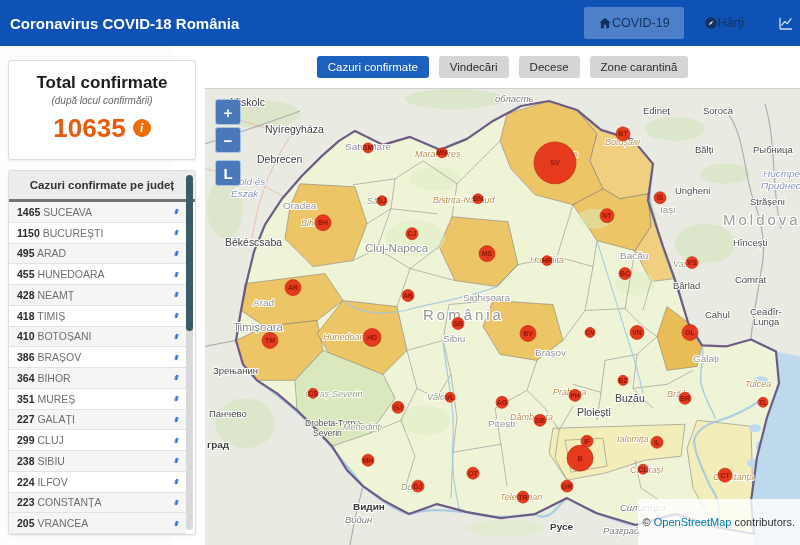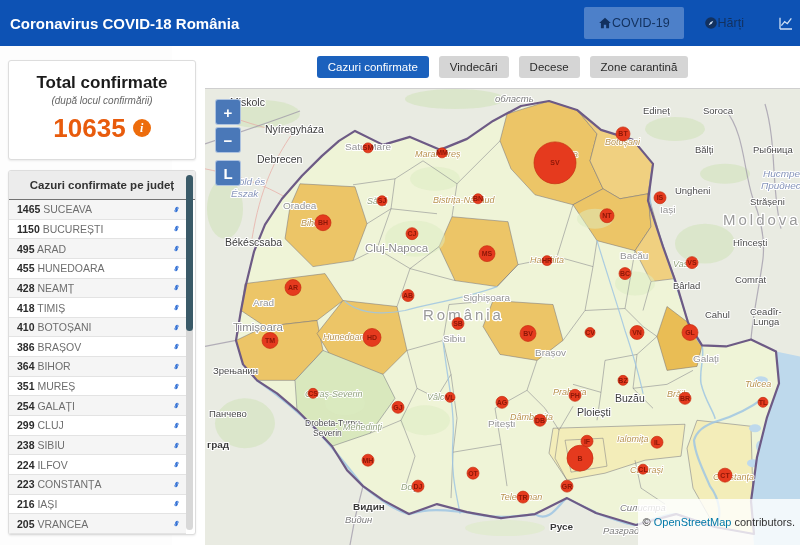--- a/index.html
+++ b/index.html
@@ -24,21 +24,21 @@
         border-radius:3px;box-shadow:0 1px 2px rgba(0,0,0,.08);box-sizing:border-box;}
   .total-card{top:14px;height:100px;text-align:center;}
   .total-card h2{margin:12px 0 2px;font-size:17px;color:#1a1a1a;}
   .subtitle{font-style:italic;font-size:10px;color:#666;}
   .total-row{display:flex;align-items:center;justify-content:center;gap:7px;margin-top:9px;}
   .total-value{color:#e85b0c;font-size:26px;font-weight:bold;line-height:1;}
   .info-icon{width:18px;height:18px;border-radius:50%;background:#ed6c0c;color:#fff;
              font-weight:bold;font-size:12px;font-style:italic;display:flex;align-items:center;
              justify-content:center;cursor:pointer;font-family:"Liberation Serif",serif;}
   .list-card{top:124px;bottom:10px;display:flex;flex-direction:column;overflow:hidden;}
-  .list-header{background:#ececec;border-bottom:1px solid #737373;text-align:center;
+  .list-header{background:#ececec;border-bottom:3px solid #737373;text-align:center;
                font-weight:bold;font-size:11.5px;color:#333;padding:8px 0;}
   .list-rows{flex:1;display:flex;flex-direction:column;padding-right:9px;}
   .lrow{flex:1;display:flex;align-items:center;justify-content:space-between;
         padding:0 4px 0 8px;border-bottom:1px solid #e3e3e3;font-size:10.5px;cursor:pointer;}
   .lrow.odd{background:#f5f5f5;}
   .cnt{font-weight:bold;color:#2b2b2b;}
   .cname{color:#6e6e6e;}
   .scrollbar{position:absolute;right:2px;top:4px;bottom:4px;width:7px;background:#d8d8d8;border-radius:4px;}
   .thumb{position:absolute;top:0;left:0;right:0;height:44%;background:#3a5a68;border-radius:4px;}
 
@@ -197,21 +197,21 @@
               <path fill="#2a6bd4" d="M10.6 13.4a1 1 0 0 0 1.4 1.4l4-4a3 3 0 0 0-4.2-4.2l-2.3 2.3a1 1 0 1 0 1.4 1.4l2.3-2.3a1 1 0 0 1 1.4 1.4l-4 4zM13.4 10.6a1 1 0 0 0-1.4-1.4l-4 4a3 3 0 0 0 4.2 4.2l2.3-2.3a1 1 0 1 0-1.4-1.4l-2.3 2.3a1 1 0 0 1-1.4-1.4l4-4z"></path>
             </svg>
           </div>
           <div class="lrow">
             <div><span class="cnt">351</span> <span class="cname">MUREȘ</span></div>
             <svg width="11" height="11" viewBox="0 0 24 24">
               <path fill="#2a6bd4" d="M10.6 13.4a1 1 0 0 0 1.4 1.4l4-4a3 3 0 0 0-4.2-4.2l-2.3 2.3a1 1 0 1 0 1.4 1.4l2.3-2.3a1 1 0 0 1 1.4 1.4l-4 4zM13.4 10.6a1 1 0 0 0-1.4-1.4l-4 4a3 3 0 0 0 4.2 4.2l2.3-2.3a1 1 0 1 0-1.4-1.4l-2.3 2.3a1 1 0 0 1-1.4-1.4l4-4z"></path>
             </svg>
           </div>
           <div class="lrow odd">
-            <div><span class="cnt">254</span> <span class="cname">GALAȚI</span></div>
+            <div><span class="cnt">227</span> <span class="cname">GALAȚI</span></div>
             <svg width="11" height="11" viewBox="0 0 24 24">
               <path fill="#2a6bd4" d="M10.6 13.4a1 1 0 0 0 1.4 1.4l4-4a3 3 0 0 0-4.2-4.2l-2.3 2.3a1 1 0 1 0 1.4 1.4l2.3-2.3a1 1 0 0 1 1.4 1.4l-4 4zM13.4 10.6a1 1 0 0 0-1.4-1.4l-4 4a3 3 0 0 0 4.2 4.2l2.3-2.3a1 1 0 1 0-1.4-1.4l-2.3 2.3a1 1 0 0 1-1.4-1.4l4-4z"></path>
             </svg>
           </div>
           <div class="lrow">
             <div><span class="cnt">299</span> <span class="cname">CLUJ</span></div>
             <svg width="11" height="11" viewBox="0 0 24 24">
               <path fill="#2a6bd4" d="M10.6 13.4a1 1 0 0 0 1.4 1.4l4-4a3 3 0 0 0-4.2-4.2l-2.3 2.3a1 1 0 1 0 1.4 1.4l2.3-2.3a1 1 0 0 1 1.4 1.4l-4 4zM13.4 10.6a1 1 0 0 0-1.4-1.4l-4 4a3 3 0 0 0 4.2 4.2l2.3-2.3a1 1 0 1 0-1.4-1.4l-2.3 2.3a1 1 0 0 1-1.4-1.4l4-4z"></path>
             </svg>
           </div>
@@ -222,26 +222,20 @@
             </svg>
           </div>
           <div class="lrow">
             <div><span class="cnt">224</span> <span class="cname">ILFOV</span></div>
             <svg width="11" height="11" viewBox="0 0 24 24">
               <path fill="#2a6bd4" d="M10.6 13.4a1 1 0 0 0 1.4 1.4l4-4a3 3 0 0 0-4.2-4.2l-2.3 2.3a1 1 0 1 0 1.4 1.4l2.3-2.3a1 1 0 0 1 1.4 1.4l-4 4zM13.4 10.6a1 1 0 0 0-1.4-1.4l-4 4a3 3 0 0 0 4.2 4.2l2.3-2.3a1 1 0 1 0-1.4-1.4l-2.3 2.3a1 1 0 0 1-1.4-1.4l4-4z"></path>
             </svg>
           </div>
           <div class="lrow odd">
             <div><span class="cnt">223</span> <span class="cname">CONSTANȚA</span></div>
-            <svg width="11" height="11" viewBox="0 0 24 24">
-              <path fill="#2a6bd4" d="M10.6 13.4a1 1 0 0 0 1.4 1.4l4-4a3 3 0 0 0-4.2-4.2l-2.3 2.3a1 1 0 1 0 1.4 1.4l2.3-2.3a1 1 0 0 1 1.4 1.4l-4 4zM13.4 10.6a1 1 0 0 0-1.4-1.4l-4 4a3 3 0 0 0 4.2 4.2l2.3-2.3a1 1 0 1 0-1.4-1.4l-2.3 2.3a1 1 0 0 1-1.4-1.4l4-4z"></path>
-            </svg>
-          </div>
-          <div class="lrow">
-            <div><span class="cnt">216</span> <span class="cname">IAȘI</span></div>
             <svg width="11" height="11" viewBox="0 0 24 24">
               <path fill="#2a6bd4" d="M10.6 13.4a1 1 0 0 0 1.4 1.4l4-4a3 3 0 0 0-4.2-4.2l-2.3 2.3a1 1 0 1 0 1.4 1.4l2.3-2.3a1 1 0 0 1 1.4 1.4l-4 4zM13.4 10.6a1 1 0 0 0-1.4-1.4l-4 4a3 3 0 0 0 4.2 4.2l2.3-2.3a1 1 0 1 0-1.4-1.4l-2.3 2.3a1 1 0 0 1-1.4-1.4l4-4z"></path>
             </svg>
           </div>
           <div class="lrow odd">
             <div><span class="cnt">205</span> <span class="cname">VRANCEA</span></div>
             <svg width="11" height="11" viewBox="0 0 24 24">
               <path fill="#2a6bd4" d="M10.6 13.4a1 1 0 0 0 1.4 1.4l4-4a3 3 0 0 0-4.2-4.2l-2.3 2.3a1 1 0 1 0 1.4 1.4l2.3-2.3a1 1 0 0 1 1.4 1.4l-4 4zM13.4 10.6a1 1 0 0 0-1.4-1.4l-4 4a3 3 0 0 0 4.2 4.2l2.3-2.3a1 1 0 1 0-1.4-1.4l-2.3 2.3a1 1 0 0 1-1.4-1.4l4-4z"></path>
             </svg>
           </div>

